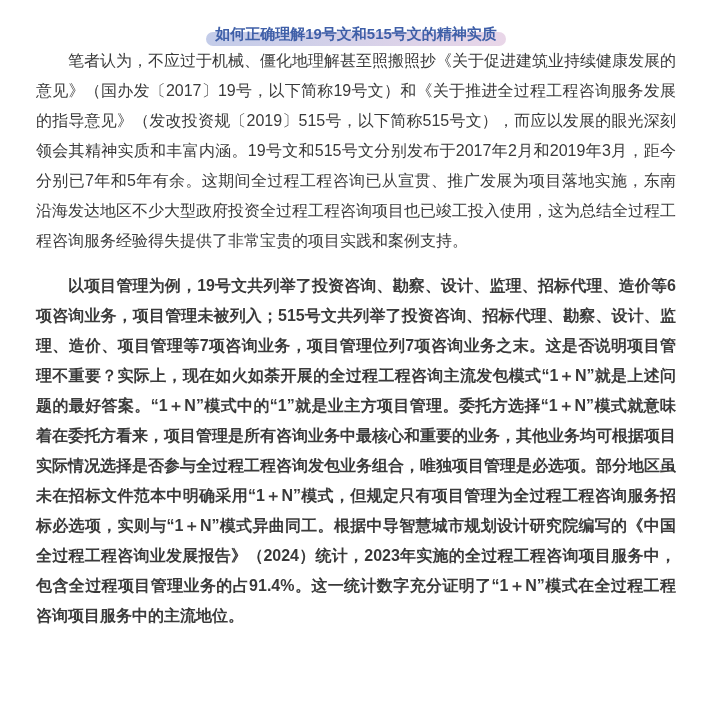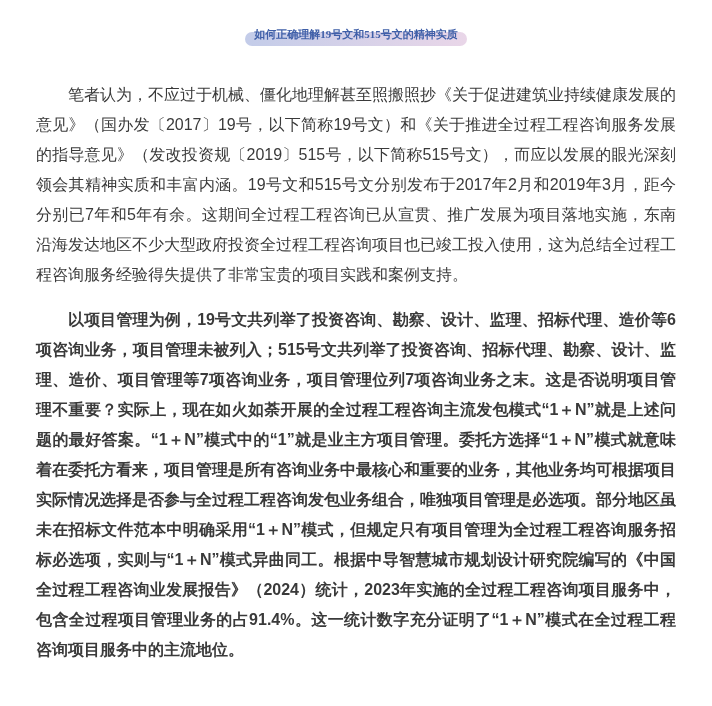--- a/index.html
+++ b/index.html
@@ -26,40 +26,38 @@
     text-shadow: -2px -1px 0 var(--title_red, #c0473f);
     letter-spacing: 1px;
   }
   .subtitle-row {
     text-align: center;
     margin-top: 10px;
   }
   .subtitle {
     position: relative;
     display: inline-block;
-    font-size: 11px;
+    font-size: 15px;
     font-weight: bold;
     line-height: 24px;
     color: var(--subtitle_blue, #3f5fa8);
     z-index: 0;
-    font-family: Liberation Serif, serif;
   }
   .subtitle::before {
     content: "";
     position: absolute;
     left: -9px;
     right: -9px;
     bottom: 0px;
     height: 14px;
     border-radius: 8px;
     background: linear-gradient(90deg, var(--highlight_start, #c3cce9), var(--highlight_end, #e9d6e8));
     z-index: -1;
   }
   .body {
-    margin-top: 34px;
     font-size: 16px;
     line-height: 30px;
     color: var(--body_text, #3a3a3a);
     text-align: justify;
     text-justify: inter-ideograph;
   }
   .body p {
     margin: 0;
     text-indent: 2em;
   }

